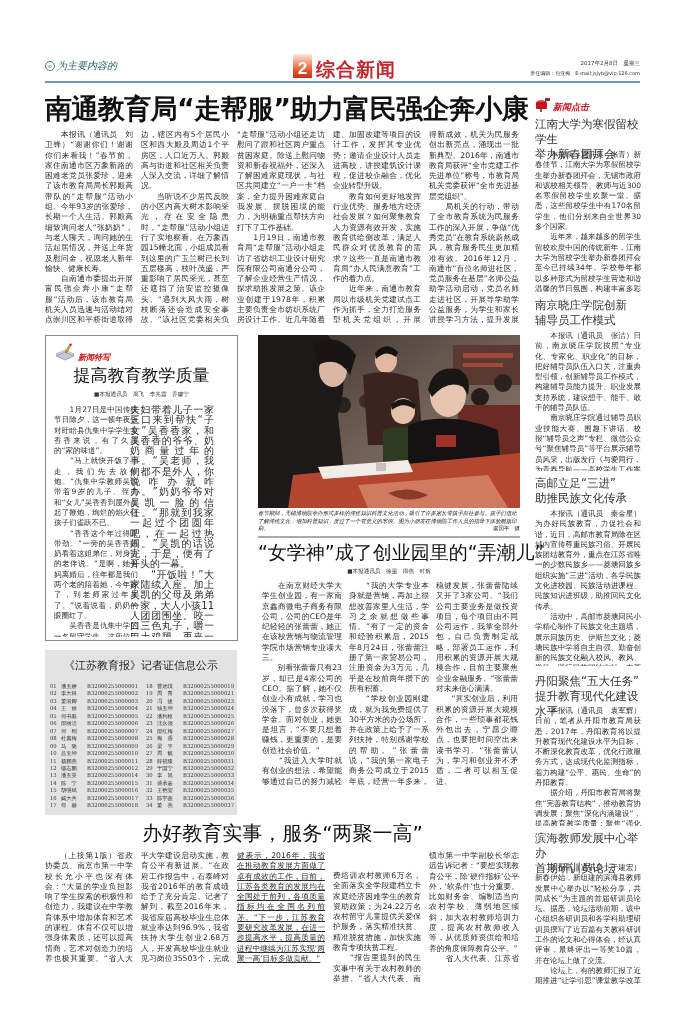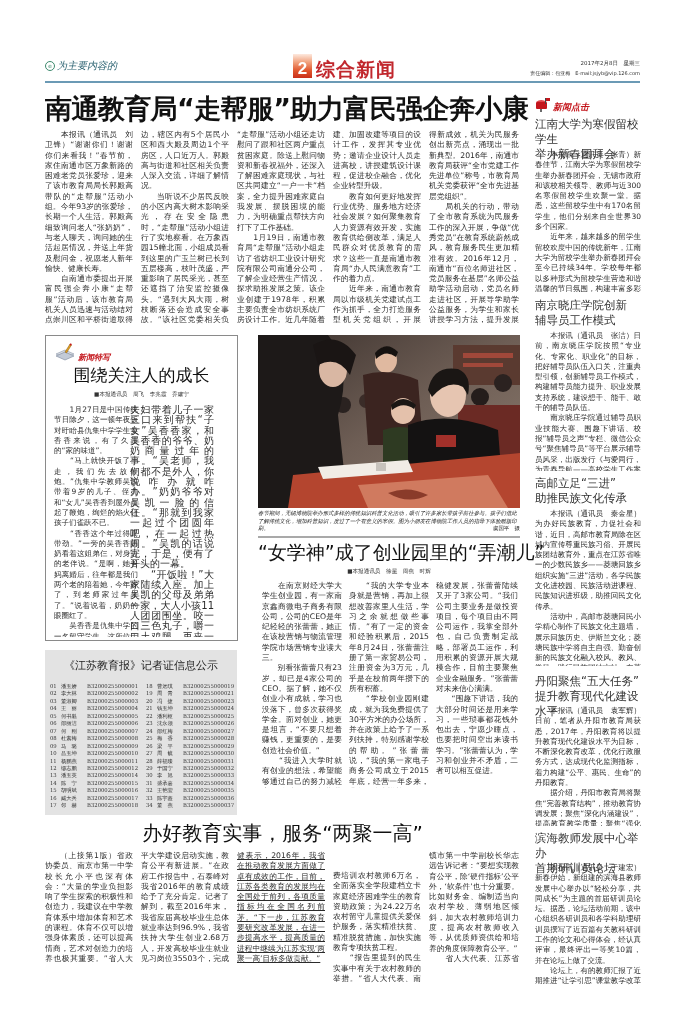--- a/index.html
+++ b/index.html
@@ -64,21 +64,21 @@
 <div class="abs featurebox"></div>
 <div class="abs" style="left:55px;top:343px;width:20px;height:18px;">
   <svg width="20" height="18" viewBox="0 0 20 18">
     <path d="M1 11 L10 7 L19 11 L10 15 Z" fill="#d9dde3" stroke="#8a96a8" stroke-width="0.6"></path>
     <path d="M1 13 L10 9 L19 13 L10 17 Z" fill="#c2cad6" stroke="#7a879b" stroke-width="0.6"></path>
     <path d="M10 9 L15 1 L16.5 2 L11.5 10 Z" fill="#e0a020" stroke="#8a5a10" stroke-width="0.5"></path>
     <circle cx="15.7" cy="1.4" r="1" fill="#c4161c"></circle>
   </svg>
 </div>
 <div class="abs feat-label">新闻特写</div>
-<div class="abs feat-title">围绕关注人的成长</div>
+<div class="abs feat-title">提高教育教学质量</div>
 <div class="abs byline" style="left:46px;top:391px;width:191px;">■本报通讯员　周飞　李兆霞　乔建宁</div>
 <div class="col" style="left:54px;top:405px;width:84px;height:232px;font-size:7.5px;">　　1月27日是中国传统节日除夕，这一顿年夜饭对盱眙县仇集中学学生吴香香来说，有了久违的“家的味道”。
 　　“马上就快开饭了，走，我们先去放鞭炮。”仇集中学教师吴凯带着9岁的儿子、侄儿和“女儿”吴香香到屋外点起了鞭炮，绚烂的焰火让孩子们雀跃不已。
 　　“香香这个年过得真带劲。”一旁的吴香香奶奶看着这姐弟仨，对身边的老伴说。“是啊，她爸妈离婚后，往年都是我们两个老的陪着她，今年好了，到老师家过年来了。”说着说着，奶奶的眼圈红了。
 　　吴香香是仇集中学的一名留守学生，这所位于苏皖交界山区的农村中学有69名留守娃。学校为这些留守娃组建了“新家庭”，让夫妻教师和他们“配亚匹对”，使每一个留守娃既有严格的“山爸”，又有慈爱的“山妈”。“关爱留守娃，爱心不放假！”这是该校“山爸”“山妈”们在寒假前许下的承诺。
 　　腊月二十六，吴凯、丁德芳</div>
 <div class="col" style="left:130px;top:405px;width:84px;height:232px;font-size:10px;">夫妇带着儿子一家三口来到帮扶“子女”吴香香家，和吴香香的爷爷、奶奶商量过年的事。“吴老师，我们都不是外人，你说咋办就咋办。”奶奶爷爷对吴凯一脸的信任。“那就到我家一起过个团圆年吧，在一起过热闹。”吴凯的话说完，于是，便有了开头的一幕。
 　　“开饭啦！”大家陆续入座。加上吴凯的父母及弟弟一家，大人小孩11人团团围坐。咬一口三色丸子，嚼一口土鸡腿，再夹一块红烧肉，大家边吃边说，年味越来越浓。吴香香心里暖暖的，她暗自许下新年愿望：好好学习，长大了一定报答老师和学校对她的关爱。
 　　“拜红包啦！”吴凯拿出3个红包举过头顶。“我要，我要。”吴凯的儿子、侄儿两个小家伙上来就要抢。“今年要先给你们的姐姐。”吴凯把红包递到了吴香香手里。“谢谢吴爸爸，谢谢丁妈妈！”吴香香腼腆地笑了起来。“下面该我啦！”吴凯的儿子、侄儿一阵喊起来，“哈哈哈！”一家人的欢声笑语，一直飘到屋外……</div>
 
@@ -127,21 +127,21 @@
 <div class="abs sep"></div>
 
 <div class="abs story2-title">“女学神”成了创业园里的“弄潮儿”</div>
 <div class="abs byline" style="left:258px;top:568px;width:262px;">■本报通讯员　徐星　周燕　时辉</div>
 <div class="col" style="left:262px;top:581px;width:80px;height:207px;">　　在南京财经大学大学生创业园，有一家南京鑫商微电子商务有限公司，公司的CEO是年纪轻轻的张蕾蕾，她正在该校营销与物流管理学院市场营销专业读大三。
 　　别看张蕾蕾只有23岁，却已是4家公司的CEO。据了解，她不仅创业小有成就，学习也没落下，曾多次获得奖学金。面对创业，她更是坦言，“不要只想着赚钱，更重要的，是要创造社会价值。”
 　　“我进入大学时就有创业的想法，希望能够通过自己的努力减轻家里负担。”张蕾蕾说，大一时她就开始做兼职，从发传单到做销售，积累了不少经验。</div>
 <div class="col" style="left:349px;top:581px;width:80px;height:207px;">　　“我的大学专业本身就是营销，再加上很想改善家里人生活，学习之余就想做些事情。”有了一定的资金和经验积累后，2015年8月24日，张蕾蕾注册了第一家贸易公司，注册资金为3万元，几乎是在校前两年攒下的所有积蓄。
 　　“学校创业园刚建成，就为我免费提供了30平方米的办公场所，并在政策上给予了一系列扶持，特别感谢学校的帮助。”张蕾蕾说，“我的第一家电子商务公司成立于2015年底，经营一年多来，业务量稳步增长。”</div>
 <div class="col" style="left:436px;top:581px;width:82px;height:207px;">稳健发展，张蕾蕾陆续又开了3家公司。“我们公司主要业务是做投资项目，每个项目由不同公司运作，我掌全部外包，自己负责制定战略，部署员工运作，利用积累的资源开展大规模合作，目前主要聚焦企业金融服务。”张蕾蕾对未来信心满满。
-　　“围趣下讲话，我的大部分时间还是用来学习，一些琐事都花钱外包出去，宁愿少睡点，也要把时间空出来读书学习。”张蕾蕾认为，学习和创业并不矛盾，二者可以相互促进。</div>
+　　“其实创业后，利用积累的资源开展大规模合作，一些琐事都花钱外包出去，宁愿少睡点，也要把时间空出来读书学习。”张蕾蕾认为，学习和创业并不矛盾，二者可以相互促进。</div>
 
 <div class="abs notice"></div>
 <div class="abs notice-title">《江苏教育报》记者证信息公示</div>
 <div class="abs" style="left:45px;top:683px;width:192px;height:128px;">
     <div class="rrow" style="left: 5px; top: 0px; width: 90px;">
       <span style="left: 0px;">01</span>
       <span style="left: 11px;">潘玉娇</span>
       <span style="left: 37px;">B32000255000001</span>
     </div>
     <div class="rrow" style="left: 5px; top: 7.45px; width: 90px;">

